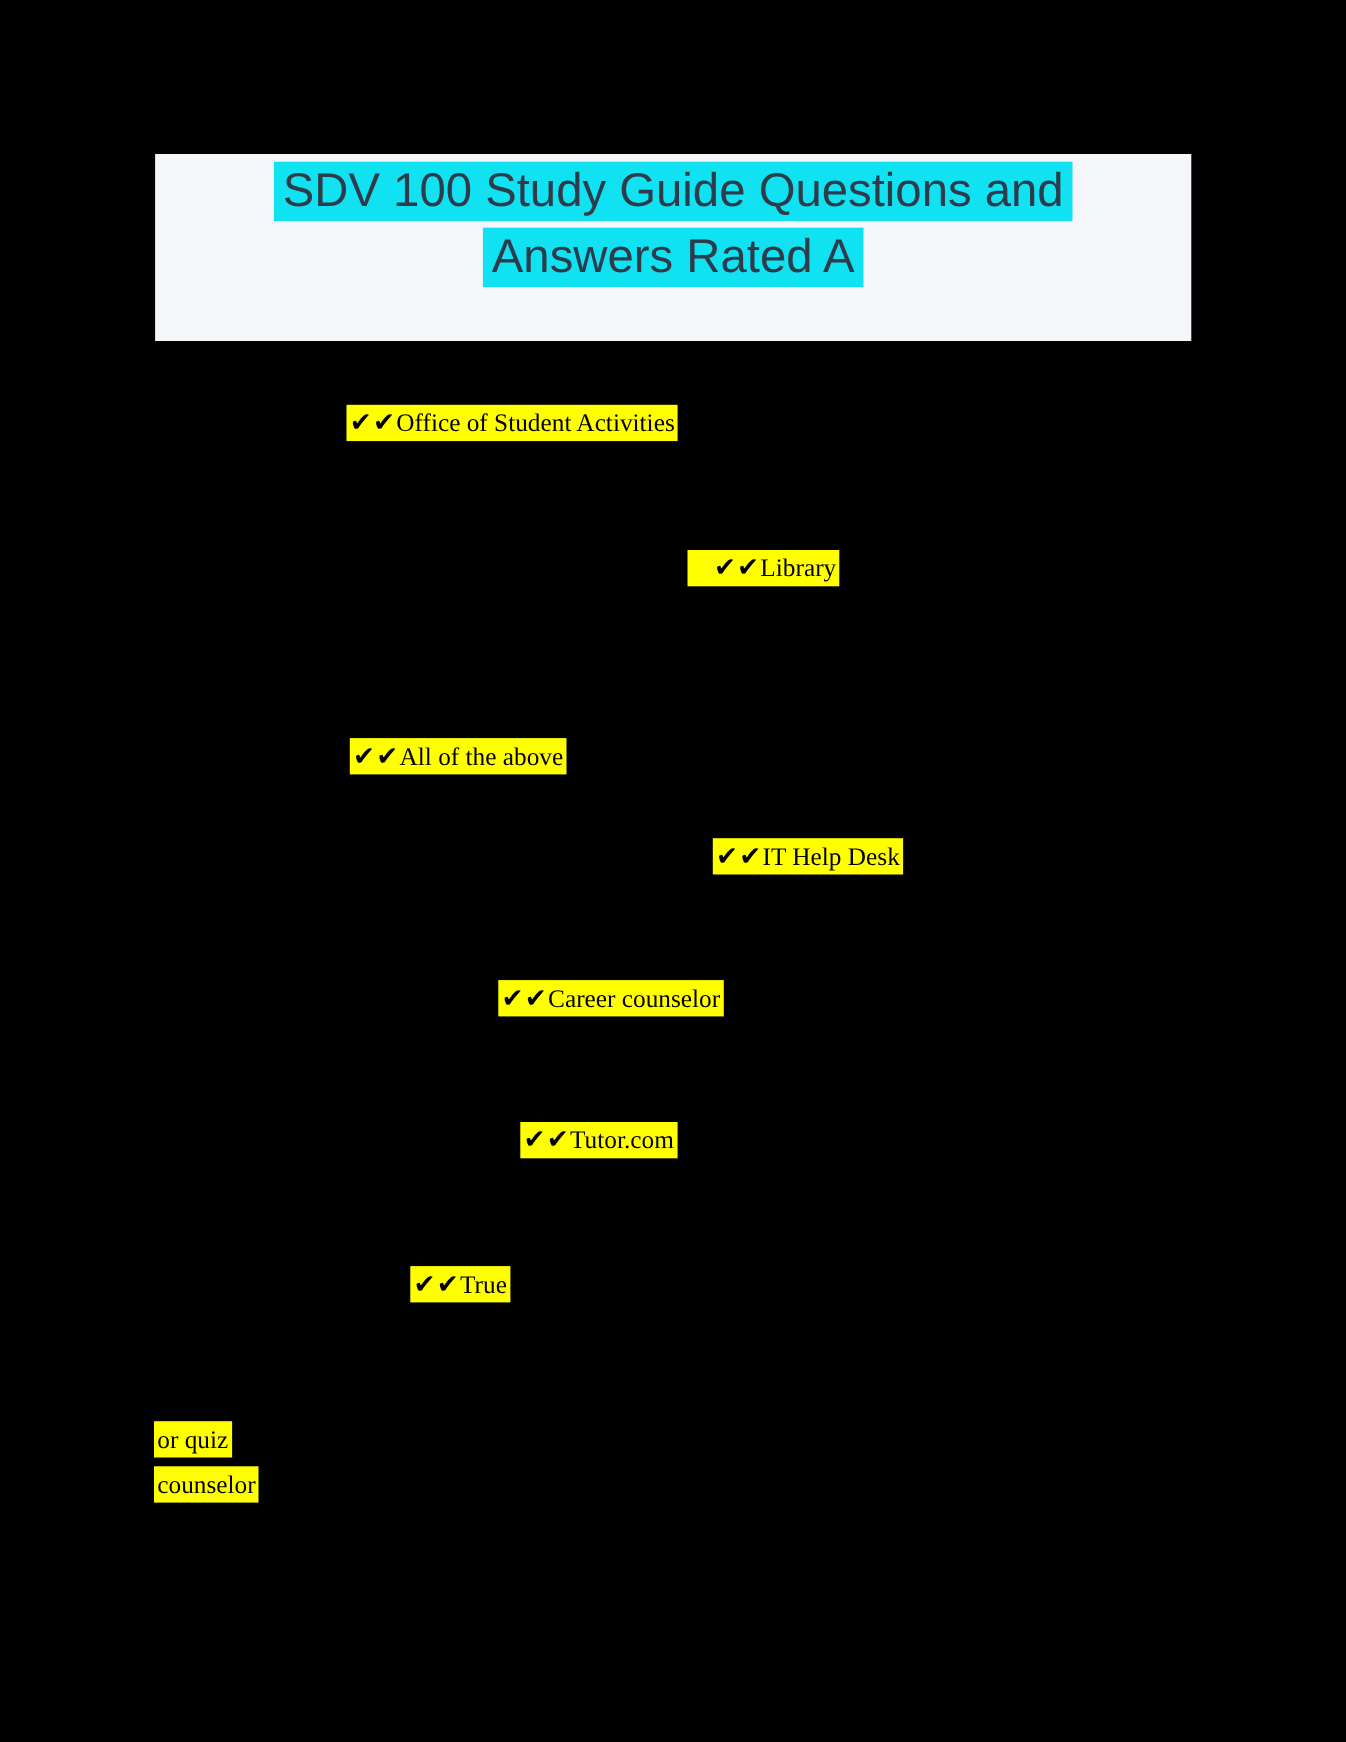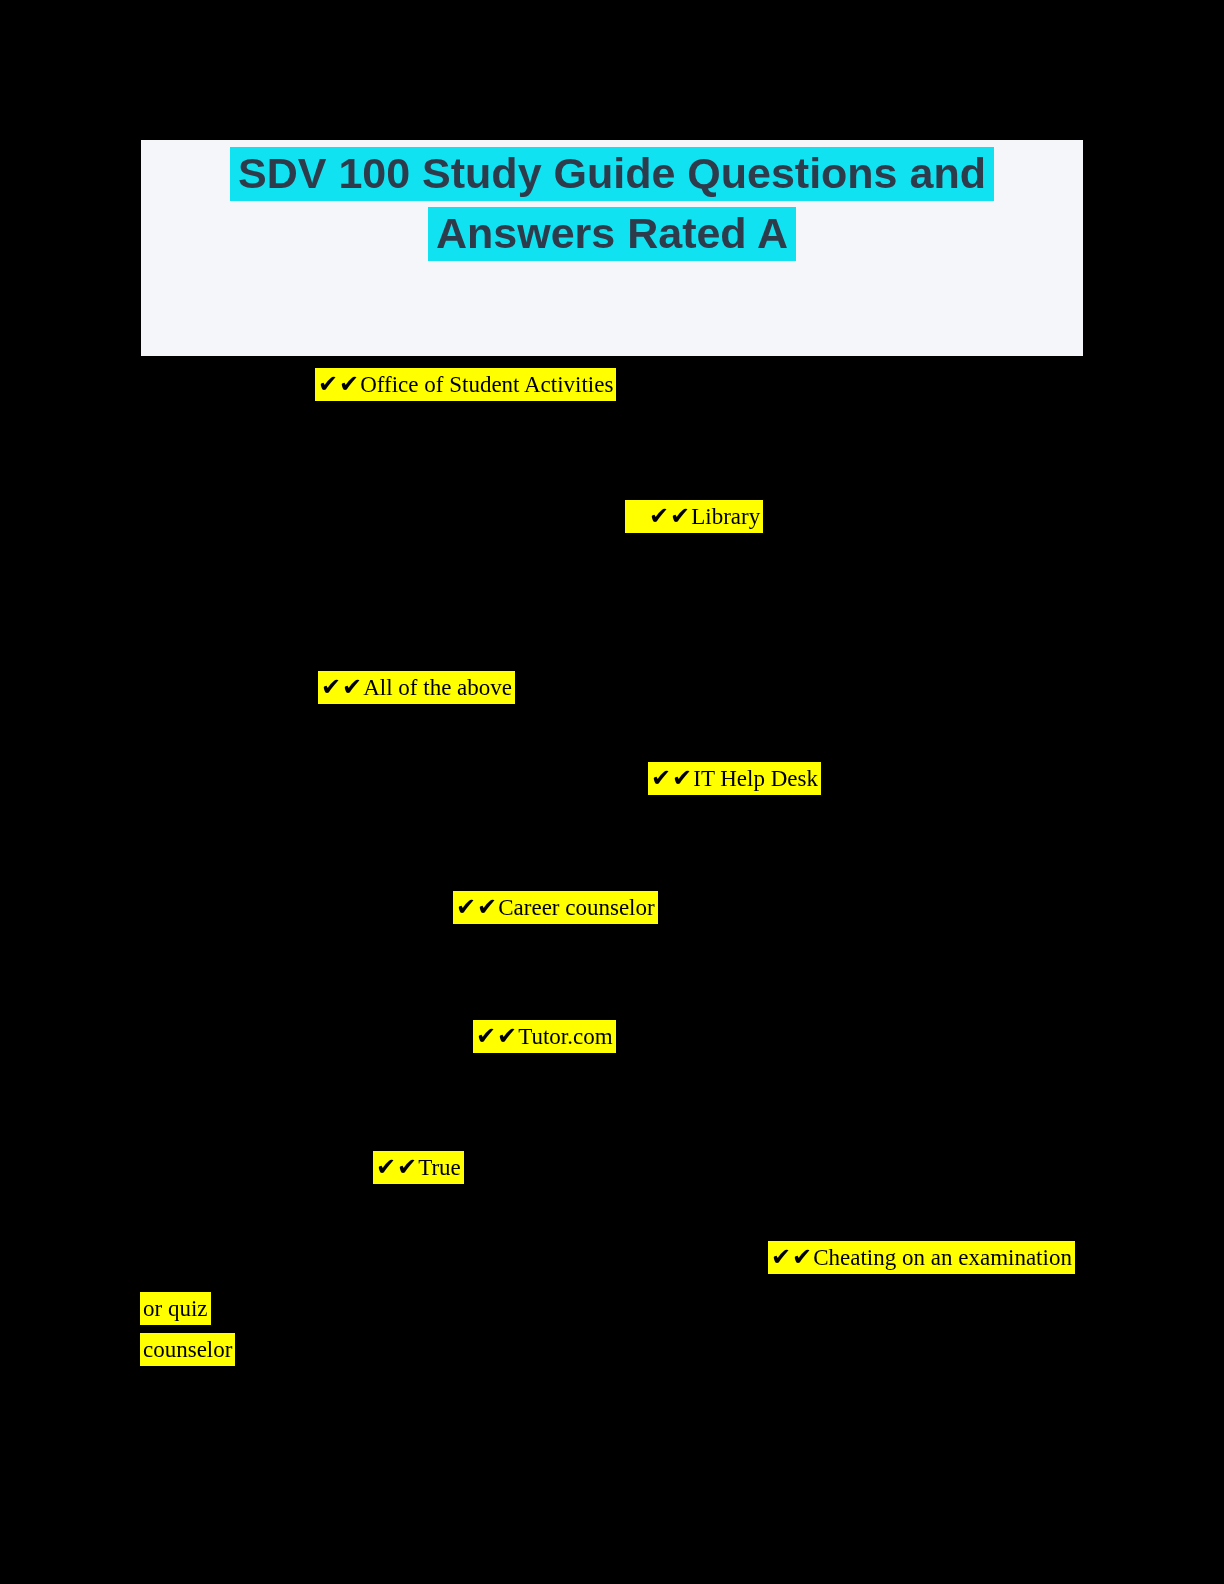--- a/index.html
+++ b/index.html
@@ -13,27 +13,27 @@
     height: 1584px;
     background: #000000;
     overflow: hidden;
     font-family: "Liberation Serif", serif;
   }
   .title-card {
     position: absolute;
     left: 141px;
     top: 140px;
     width: 942px;
-    height: 216px;
+    height: 170px;
     background: #f4f6fa;
     text-align: center;
     box-sizing: border-box;
     padding-top: 3px;
     font-family: "Liberation Sans", sans-serif;
-    font-weight: bold;
+    font-weight: normal;
     font-size: 43px;
     line-height: 60px;
     color: #2e3b4b;
   }
   .title-line {
     white-space: nowrap;
   }
   .hl-cyan {
     background: #10e2f2;
     padding: 2px 8px 4px 8px;
@@ -71,20 +71,19 @@
   <div class="answer" style="left:318px; top:651px;"><span class="checks">✔✔</span><span>All of the above</span></div>
 
   <div class="answer" style="left:648px; top:742px;"><span class="checks">✔✔</span><span>IT Help Desk</span></div>
 
   <div class="answer" style="left:453px; top:871px;"><span class="checks">✔✔</span><span>Career counselor</span></div>
 
   <div class="answer" style="left:473px; top:1000px;"><span class="checks">✔✔</span><span>Tutor.com</span></div>
 
   <div class="answer" style="left:373px; top:1131px;"><span class="checks">✔✔</span><span>True</span></div>
 
-  <div class="answer" style="left:768px; top:1221px;"><span class="checks">✔✔</span><span>Cheating on an examination</span></div>
 
   <div class="answer" style="left:140px; top:1272px;"><span class="checks"></span><span>or quiz</span></div>
 
   <div class="answer" style="left:140px; top:1313px;"><span class="checks"></span><span>counselor</span></div>
 
 
 </div>
 
 </body></html>

